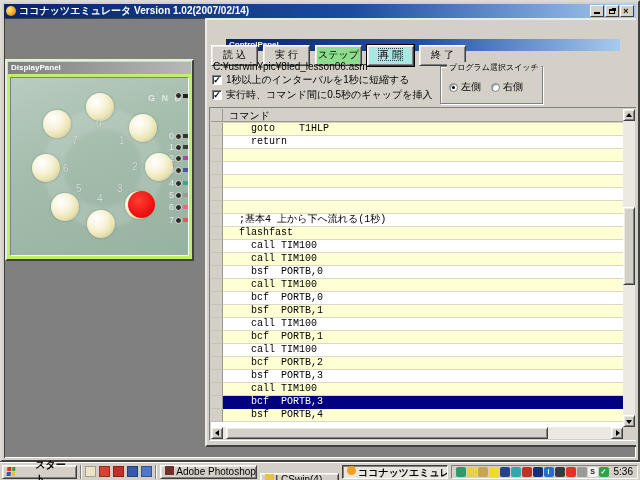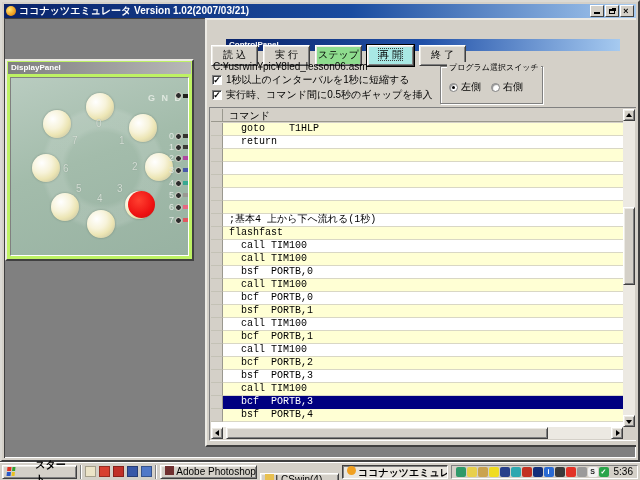--- a/index.html
+++ b/index.html
@@ -88,21 +88,21 @@
   
   .grid{position:absolute;left:2px;top:87px;width:428px;height:334px;background:#d4d0c8;
     border:1px solid;border-color:#808080 #fff #fff #808080;}
   .ghead{position:absolute;left:1px;top:1px;right:13px;height:13px;display:flex;background:#d4d0c8;border-bottom:1px solid #9a988e;}
   .gcorner{width:12px;border-right:1px solid #9a988e;background:#d4d0c8;}
   .gtitle{flex:1;font-size:10px;line-height:13px;padding-left:6px;color:#000;}
   .lrows{position:absolute;left:1px;top:15px;right:13px;bottom:13px;overflow:hidden;background:#fff;}
   .lrow{display:flex;height:13px;}
   .rowhdr{width:12px;background:#d4d0c8;border-right:1px solid #9a988e;border-bottom:1px solid #c4c2b6;}
   .rowtxt{flex:1;font-family:"Liberation Mono","DejaVu Sans Mono",monospace;font-size:10px;line-height:12px;
-    padding-left:6px;white-space:pre;color:#000;border-bottom:1px solid #d9d7c5;background:#fff;}
+    padding-left:16px;white-space:pre;color:#000;border-bottom:1px solid #d9d7c5;background:#fff;}
   .lrows div.lrow:nth-of-type(odd) .rowtxt{background:#ffffd4;}
   .lrow.selected .rowtxt{background:#000080 !important;color:#fff;border-bottom-color:#000080;}
   .vscroll{position:absolute;right:1px;top:1px;bottom:13px;width:12px;background:#ece9e2;}
   .hscroll{position:absolute;left:1px;bottom:1px;right:13px;height:12px;background:#ece9e2;}
   .sbtn{position:absolute;width:12px;height:12px;background:#d4d0c8;border:1px solid;border-color:#fff #404040 #404040 #fff;
     box-shadow:inset 1px 1px 0 #eceae4, inset -1px -1px 0 #808080;}
   .sbtn::after{content:"";position:absolute;}
   .sb-up{top:0;left:0;}   .sb-up::after{left:2px;top:3px;border:3px solid transparent;border-bottom:4px solid #000;border-top:none;}
   .sb-dn{bottom:0;left:0;}.sb-dn::after{left:2px;top:4px;border:3px solid transparent;border-top:4px solid #000;border-bottom:none;}
   .sb-lf{left:0;top:0;}   .sb-lf::after{left:3px;top:2px;border:3px solid transparent;border-right:4px solid #000;border-left:none;}
@@ -135,21 +135,21 @@
     border:1px solid;border-color:#808080 #fff #fff #808080;}
   .trayicon{width:10px;height:10px;border-radius:2px;font-size:7px;font-weight:bold;line-height:10px;text-align:center;}
   .clock{font-size:10px;color:#000;margin-left:4px;white-space:nowrap;}
 </style>
 </head>
 <body>
 
 <div class="main-window">
   <div class="main-titlebar">
     <span class="app-icon"></span>
-    <span class="ttl">ココナッツエミュレータ Version 1.02(2007/03/21)</span>
+    <span class="ttl">ココナッツエミュレータ Version 1.02(2007/02/14)</span>
     <span class="tbtns">
       <span class="tbtn">
           <i class="g-min"></i>
         </span>
       <span class="tbtn">
           <i class="g-rest"></i>
         </span>
       <span class="tbtn">
           <i class="g-close">×</i>
         </span>

